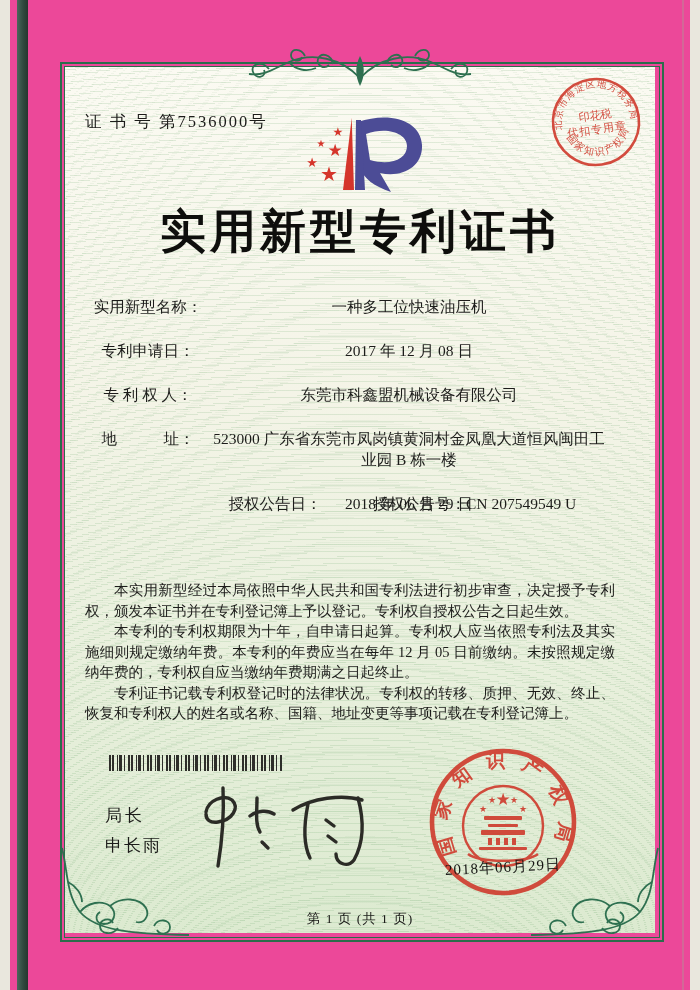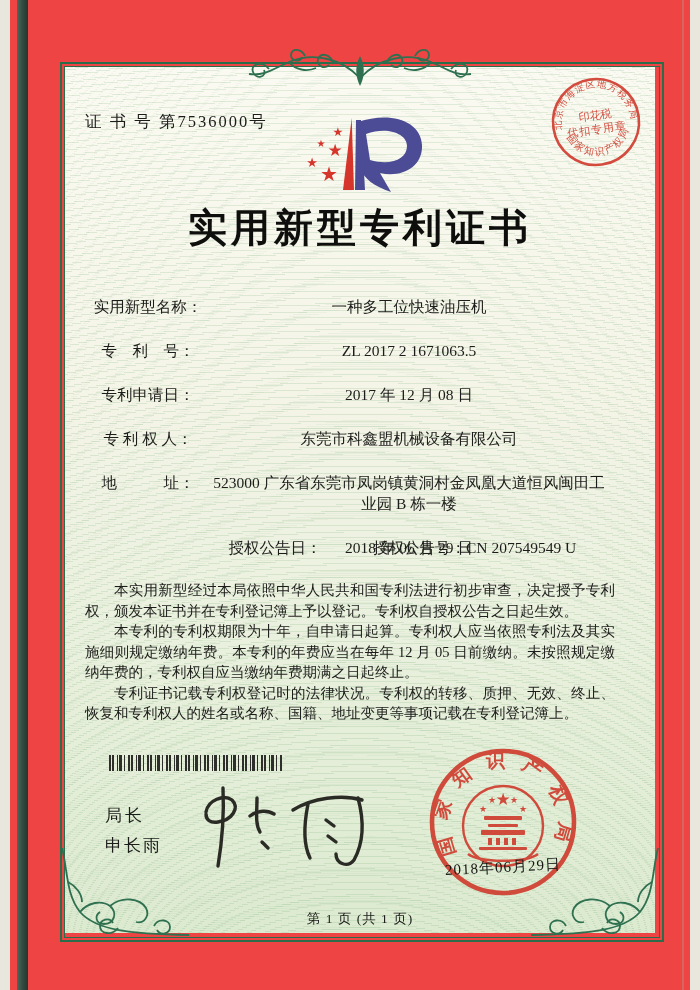--- a/index.html
+++ b/index.html
@@ -3,36 +3,36 @@
 <meta charset="utf-8">
 <style>
   :root{
     --green:#2b6c4b;
     --seal-red:#cf3a2c;
     --ink:#1c1c1a;
   }
   html,body{margin:0;padding:0;background:#e9e7dd;}
   #certificate{
     position:relative;width:680px;height:990px;margin:0 auto;
-    background:#ef4444;overflow:hidden;
+    background:#ec4899;overflow:hidden;
     font-family:"Liberation Serif","DejaVu Serif",serif;color:var(--ink);
   }
   .spine{position:absolute;left:7px;top:0;width:11px;height:990px;
     background:linear-gradient(90deg,#4a685c 0%,#32493f 55%,#27372f 100%);}
   .paper-edge-right{position:absolute;right:6px;top:0;width:2px;height:990px;background:rgba(165,165,150,.35);}
   .frame-bg{position:absolute;left:55px;top:67px;width:590px;height:866px;
     background:
       repeating-radial-gradient(ellipse 900px 260px at 50% 118%, rgba(118,174,118,.20) 0 1px, rgba(0,0,0,0) 1px 6px),
       repeating-radial-gradient(ellipse 1150px 340px at 50% -18%, rgba(128,178,128,.09) 0 1px, rgba(0,0,0,0) 1px 7px),
       linear-gradient(180deg,#fbfaf2 0%,#f4f4e7 38%,#e9f0dd 68%,#dcead0 100%);}
   .frame{position:absolute;left:50px;top:62px;width:600px;height:876px;border:2px solid var(--green);}
   .frame::before{content:"";position:absolute;inset:2px;border:1px solid var(--green);}
   .abs{position:absolute;}
   .cert-no{left:75px;top:111px;font-size:16.5px;letter-spacing:2px;}
-  .title{left:50px;top:201px;width:600px;text-align:center;font-size:39px;font-weight:bold;letter-spacing:4px;color:#0e0e0c;}
+  .title{left:50px;top:201px;width:600px;text-align:center;font-size:46px;font-weight:bold;letter-spacing:4px;color:#0e0e0c;}
   .fields{left:75px;top:296px;width:530px;font-size:15.5px;}
   .field-row{margin-bottom:23px;line-height:21px;position:relative;text-align:center;}
   .flabel{display:inline-block;width:118px;vertical-align:top;white-space:nowrap;}
   .fvalue{display:inline-block;width:404px;vertical-align:top;}
   .field-row.last .fvalue{width:150px;}
   .field-pair2{position:absolute;left:288px;top:0;white-space:nowrap;}
   .paras{left:75px;top:580px;width:530px;font-size:14.5px;line-height:20.5px;text-align:justify;}
   .paras p{margin:0;text-indent:2em;}
   .barcode{left:99px;top:755px;width:173px;height:16px;
     background:repeating-linear-gradient(90deg,#2e2e2a 0 2px,transparent 2px 3px,#2e2e2a 3px 5px,transparent 5px 8px,#2e2e2a 8px 9px,transparent 9px 10px,#2e2e2a 10px 13px,transparent 13px 15px,#2e2e2a 15px 16px,transparent 16px 19px);}
@@ -128,23 +128,20 @@
         <textPath href="#arcB1" startOffset="50%">国家知识产权局</textPath>
       </text>
       <text x="586" y="119" font-size="11" text-anchor="middle">印花税</text>
       <text x="586" y="133" font-size="11" letter-spacing="1" text-anchor="middle">代扣专用章</text>
     </g>
   </svg>
 
   <div class="abs fields">
     <div class="field-row">
       <span class="flabel">实用新型名称：</span><span class="fvalue">一种多工位快速油压机</span>
-    </div>
-    <div class="field-row">
-      <span class="flabel">专　利　号：</span><span class="fvalue">ZL 2017 2 1671063.5</span>
     </div>
     <div class="field-row">
       <span class="flabel">专利申请日：</span><span class="fvalue">2017 年 12 月 08 日</span>
     </div>
     <div class="field-row">
       <span class="flabel">专 利 权 人：</span><span class="fvalue">东莞市科鑫盟机械设备有限公司</span>
     </div>
     <div class="field-row">
       <span class="flabel">地　　　址：</span><span class="fvalue">523000 广东省东莞市凤岗镇黄洞村金凤凰大道恒风闽田工业园 B 栋一楼</span>
     </div>

